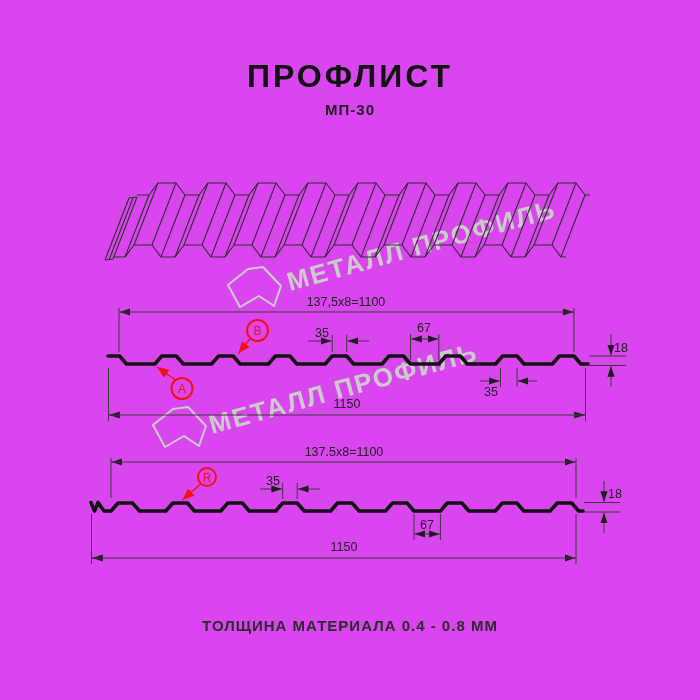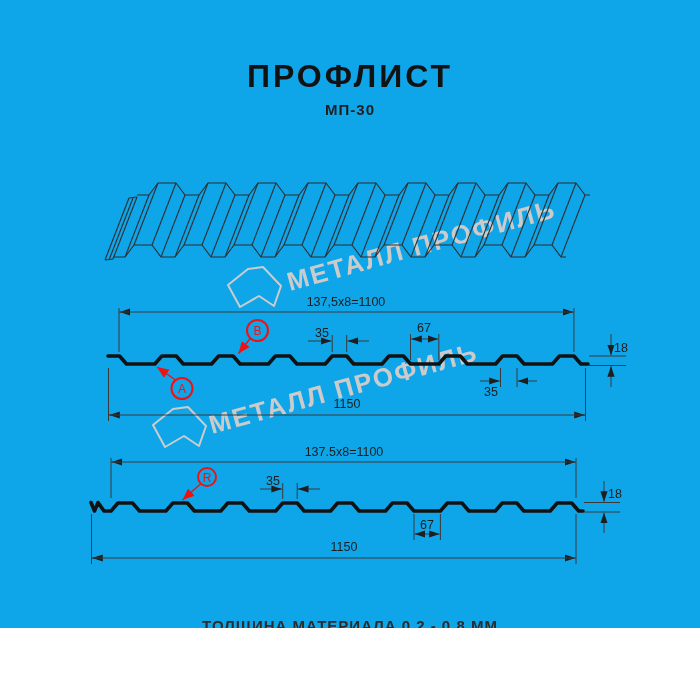--- a/index.html
+++ b/index.html
@@ -1,16 +1,16 @@
 <!DOCTYPE html>
 <html><head>
 <meta charset="utf-8">
 <style>
   html,body{margin:0;padding:0;background:#fff;}
-  .stage{position:relative;width:700px;height:628px;background:#0ea5e9;
+  .stage{position:relative;width:700px;height:700px;background:#d946ef;
          font-family:"Liberation Sans",sans-serif;overflow:hidden;}
   .title{position:absolute;top:58px;left:0;width:700px;text-align:center;
          font-size:32px;font-weight:bold;letter-spacing:3px;color:#121212;}
   .subtitle{position:absolute;top:101px;left:0;width:700px;text-align:center;
          font-size:15px;font-weight:bold;letter-spacing:1px;color:#1e1e1e;}
   .footer{position:absolute;top:617px;left:0;width:700px;text-align:center;
          font-size:15px;font-weight:bold;letter-spacing:1px;color:#2b2b2b;}
   svg{position:absolute;left:0;top:0;}
   .thin{stroke:#3a3a3a;stroke-width:1;fill:none;}
   .profile{stroke:#121212;stroke-width:3.6;fill:none;stroke-linejoin:round;stroke-linecap:round;}
@@ -216,14 +216,14 @@
       </g>
 
       <g>
         <line class="red" stroke-width="1.4" x1="201" y1="483.5" x2="182.5" y2="500" marker-end="url(#mR)"></line>
         <circle class="red" stroke-width="2" cx="207" cy="477" r="9"></circle>
         <text class="redtxt" text-anchor="middle" x="207" y="481.5">R</text>
       </g>
     </g>
   </svg>
 
-  <div class="footer">ТОЛЩИНА МАТЕРИАЛА 0.2 - 0.8 ММ</div>
+  <div class="footer">ТОЛЩИНА МАТЕРИАЛА 0.4 - 0.8 ММ</div>
 </div>
 
 </body></html>

